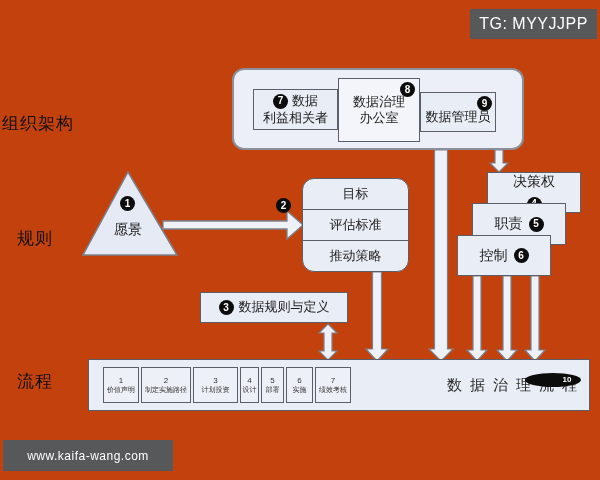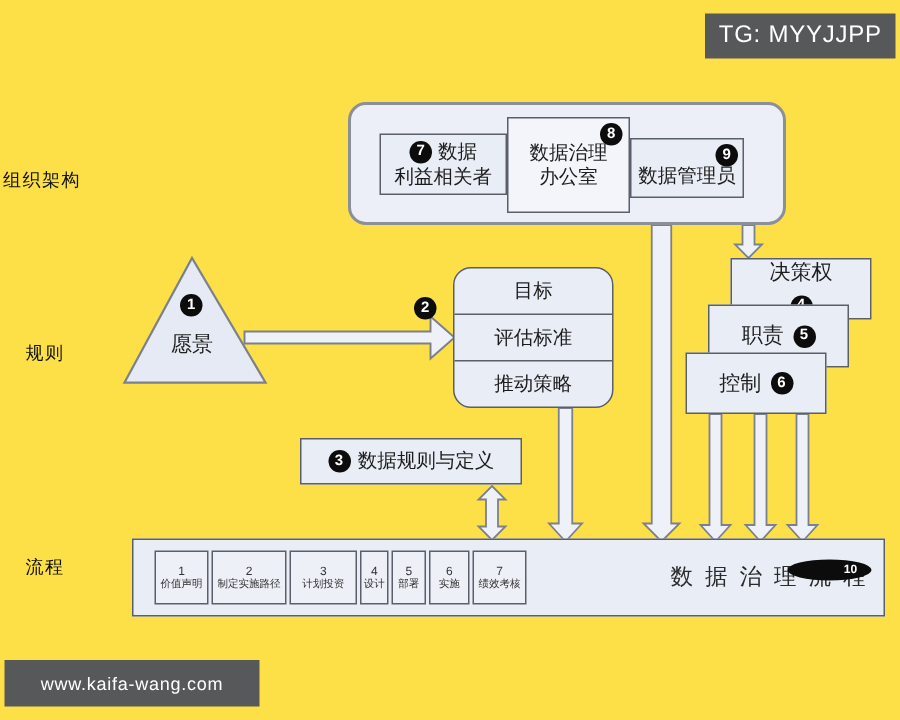--- a/index.html
+++ b/index.html
@@ -1,17 +1,17 @@
 <!DOCTYPE html>
 <html><head>
 <meta charset="utf-8">
 <style>
   html,body{margin:0;padding:0;background:#ffffff;}
   .canvas{
-    position:relative;width:600px;height:480px;background:#fde047;overflow:hidden;
+    position:relative;width:600px;height:480px;background:#c2410c;overflow:hidden;
     font-family:"Liberation Sans","DejaVu Sans",sans-serif;color:#222;
   }
   .abs{position:absolute;}
   
   .chip{
     background:#57585a;color:#fff;display:flex;align-items:center;justify-content:center;
     font-size:16px;letter-spacing:.5px;
   }
   
   .dbox{
@@ -20,21 +20,21 @@
     font-size:13px;color:#1c1c1c;line-height:1.25;
   }
   .round{border-radius:12px;}
   
   .badge{
     display:inline-flex;align-items:center;justify-content:center;
     width:15px;height:15px;border-radius:50%;background:#0c0c0c;color:#fff;
     font-size:10px;font-weight:bold;flex:0 0 auto;line-height:1;
   }
   .badge.small{width:28px;height:14px;font-size:8px;padding-left:28px;}
-  .rowlabel{font-size:12px;color:#111;letter-spacing:1px;}
+  .rowlabel{font-size:17px;color:#111;letter-spacing:1px;}
   
   .rrow{
     flex:1;display:flex;align-items:center;justify-content:center;
     border-bottom:1.2px solid #5a5f6a;font-size:13px;width:100%;
   }
   .rrow:last-child{border-bottom:none;}
   
   .steps{display:flex;gap:2px;align-items:stretch;}
   .step{
     border:1px solid #5a5f6a;background:#edf0f7;box-sizing:border-box;

